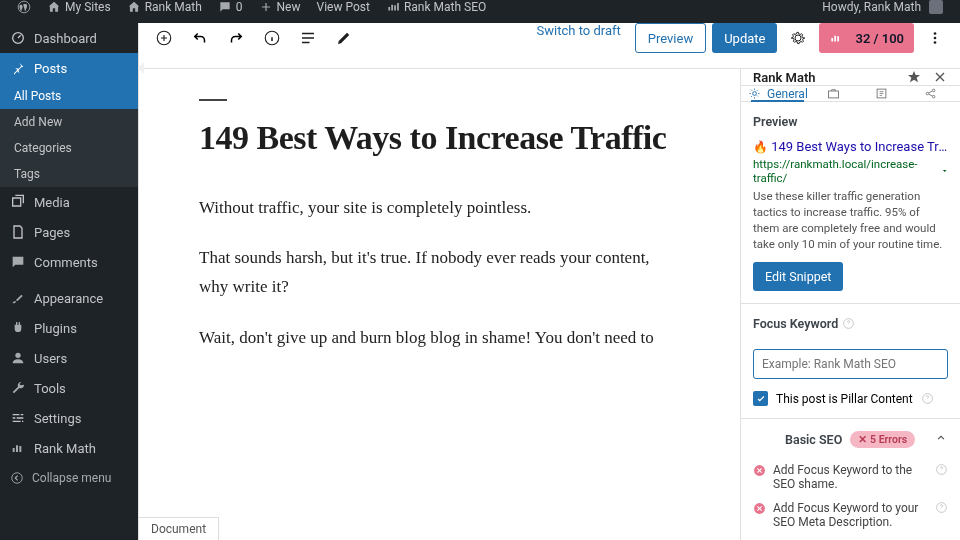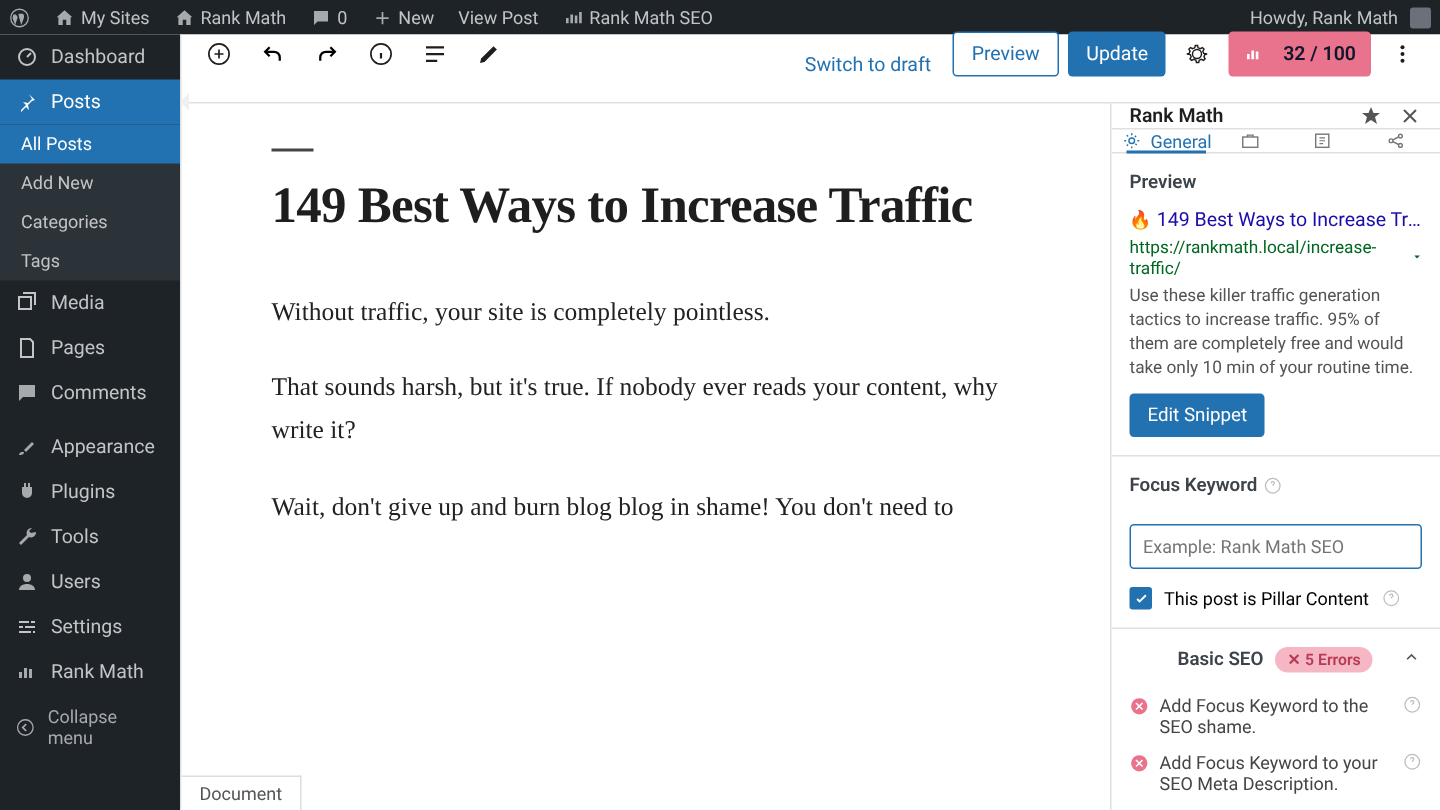--- a/index.html
+++ b/index.html
@@ -1,42 +1,42 @@
 <!DOCTYPE html>
 <html><head>
 <meta charset="utf-8">
 <style>
 * { margin: 0; padding: 0; box-sizing: border-box; font-family: -apple-system, BlinkMacSystemFont, "Segoe UI", Roboto, sans-serif; }
 body { width: 960px; height: 540px; overflow: hidden; background: #f0f0f1; display: flex; flex-direction: column; }
 
 
-.adminbar { height: 23px; background: #1d2327; color: #c3c4c7; display: flex; align-items: center; font-size: 12px; padding: 0 0; justify-content: space-between; }
+.adminbar { height: 23px; background: #1d2327; color: #c3c4c7; display: flex; align-items: flex-start; font-size: 12px; padding: 0 11px; justify-content: space-between; }
 .adminbar .left, .adminbar .right { display: flex; align-items: center; gap: 4px; }
 .adminbar .item { display: flex; align-items: center; gap: 4px; padding: 0 6px; cursor: pointer; color: #c3c4c7; }
 .adminbar .item svg { width: 14px; height: 14px; fill: #a7aaad; }
 .adminbar .avatar { width: 14px; height: 14px; background: #6c707a; border-radius: 2px; margin-left: 4px; }
 
 
 .body { flex: 1; display: flex; min-height: 0; }
-.sidebar { width: 120px; background: #1d2327; color: #c3c4c7; font-size: 13px; display: flex; flex-direction: column; }
+.sidebar { width: 138px; background: #1d2327; color: #c3c4c7; font-size: 13px; display: flex; flex-direction: column; }
 .sidebar .menu-item { display: flex; align-items: center; gap: 8px; padding: 7px 10px; cursor: pointer; color: #c3c4c7; }
 .sidebar .menu-item svg { width: 16px; height: 16px; fill: #a7aaad; flex-shrink: 0; }
 .sidebar .menu-item.active { background: #2271b1; color: #fff; position: relative; }
 .sidebar .menu-item.active svg { fill: #fff; }
 .sidebar .menu-item.active::after { content: ""; position: absolute; right: -6px; top: 50%; transform: translateY(-50%); border-top: 6px solid transparent; border-bottom: 6px solid transparent; border-right: 6px solid #f0f0f1; }
 .sidebar .submenu { background: #2c3338; }
 .sidebar .submenu .sub { padding: 6px 10px 6px 14px; font-size: 12px; cursor: pointer; color: #c3c4c7; }
 .sidebar .submenu .sub.current { background: #2271b1; color: #fff; }
 .sidebar .sep { height: 6px; }
 .sidebar .collapse { display: flex; align-items: center; gap: 8px; padding: 8px 10px; font-size: 12px; color: #a7aaad; cursor: pointer; }
 .sidebar .collapse svg { width: 14px; height: 14px; fill: #a7aaad; }
 
 
 .editor { flex: 1; background: #fff; display: flex; flex-direction: column; min-height: 0; border-left: 1px solid #e0e0e0; }
-.toolbar { height: 46px; border-bottom: 1px solid #e0e0e0; display: flex; align-items: flex-end; padding: 17px 10px; gap: 6px; }
+.toolbar { height: 46px; border-bottom: 1px solid #e0e0e0; display: flex; align-items: flex-start; padding: 0 10px; gap: 6px; }
 .tb-btn { width: 30px; height: 30px; display: flex; align-items: center; justify-content: center; border-radius: 3px; cursor: pointer; }
 .tb-btn svg { width: 18px; height: 18px; fill: #1e1e1e; }
 .tb-btn.disabled svg { fill: #bdbdbd; }
 .tb-spacer { flex: 1; }
 .tb-link { color: #2271b1; font-size: 13px; cursor: pointer; padding: 0 8px; }
 .btn { height: 30px; padding: 0 12px; border-radius: 3px; font-size: 13px; display: flex; align-items: center; cursor: pointer; }
 .btn.preview { border: 1px solid #2271b1; color: #2271b1; background: #fff; }
 .btn.update { background: #2271b1; color: #fff; }
 .score-badge { background: #e9728c; color: #0f172a; height: 30px; padding: 0 10px; border-radius: 3px; display: flex; align-items: center; gap: 12px; font-size: 13px; font-weight: 600; }
 .score-badge svg { width: 14px; height: 14px; fill: #fff; }
@@ -186,30 +186,30 @@
         <span>Appearance</span>
       </div>
     <div class="menu-item">
         <svg viewBox="0 0 24 24">
           <path d="M9 3v4H7v6a5 5 0 0010 0V7h-2V3h-2v4h-2V3z"></path>
         </svg>
         <span>Plugins</span>
       </div>
     <div class="menu-item">
         <svg viewBox="0 0 24 24">
-          <path d="M21 7a5 5 0 01-7 5l-8 8-2-2 8-8a5 5 0 015-7l-3 3 2 2z"></path>
-        </svg>
-        <span>Tools</span>
-      </div>
-    <div class="menu-item">
-        <svg viewBox="0 0 24 24">
           <circle cx="12" cy="8" r="4"></circle>
           <path d="M4 20c0-4 4-6 8-6s8 2 8 6z"></path>
         </svg>
         <span>Users</span>
+      </div>
+    <div class="menu-item">
+        <svg viewBox="0 0 24 24">
+          <path d="M21 7a5 5 0 01-7 5l-8 8-2-2 8-8a5 5 0 015-7l-3 3 2 2z"></path>
+        </svg>
+        <span>Tools</span>
       </div>
     <div class="menu-item">
         <svg viewBox="0 0 24 24">
           <path d="M4 7h10m2 0h4M4 12h4m2 0h10M4 17h12m2 0h2" stroke="currentColor" stroke-width="2"></path>
         </svg>
         <span>Settings</span>
       </div>
     <div class="menu-item">
         <svg viewBox="0 0 24 24">
           <path d="M4 18h3v-6H4zm5 0h3V8H9zm5 0h3v-9h-3z"></path>

